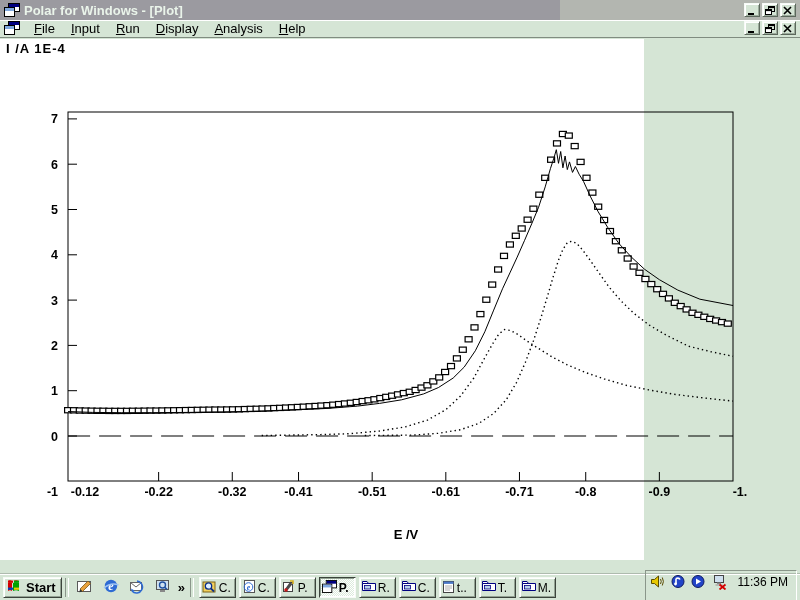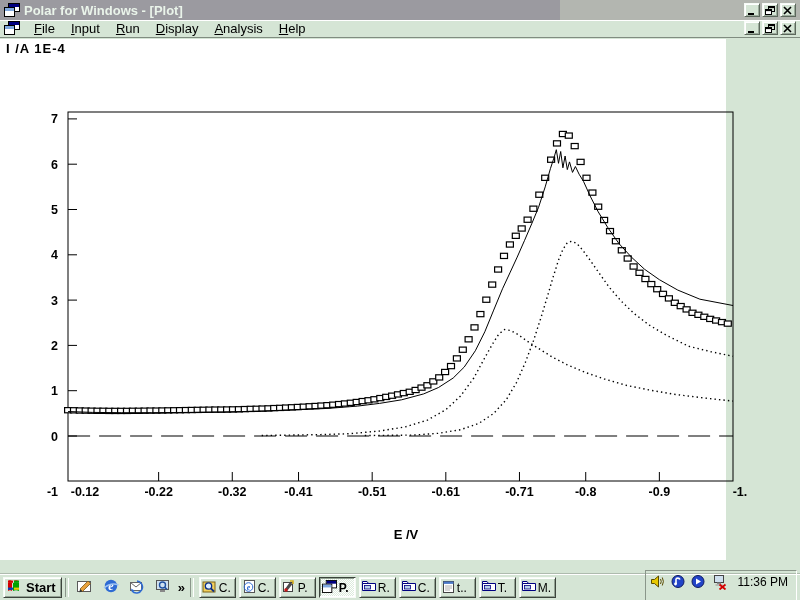--- a/index.html
+++ b/index.html
@@ -35,21 +35,21 @@
     background:var(--face,#d5e5d5);
     border-top:1px solid #ffffff;
     border-bottom:1px solid #808c80;
     display:flex;align-items:flex-start;box-sizing:border-box;
   }
   .menu-items{display:flex;align-items:center;margin-left:6px;}
   .menu-item{font-size:13px;color:#000;padding:0 8px;white-space:nowrap;}
   .menu-item u{text-decoration:underline;}
   
   .client{
-    position:absolute;left:0;top:39px;width:726px;height:521px;
+    position:absolute;left:0;top:39px;width:644px;height:521px;
     background:var(--plot-bg,#ffffff);
   }
   .y-unit{
     position:absolute;left:6px;top:2px;
     font-size:13px;font-weight:bold;color:#000;letter-spacing:1px;
   }
   #plot-svg{position:absolute;left:0;top:0;}
   
   .taskbar{
     position:absolute;left:0;top:574px;width:800px;height:26px;

